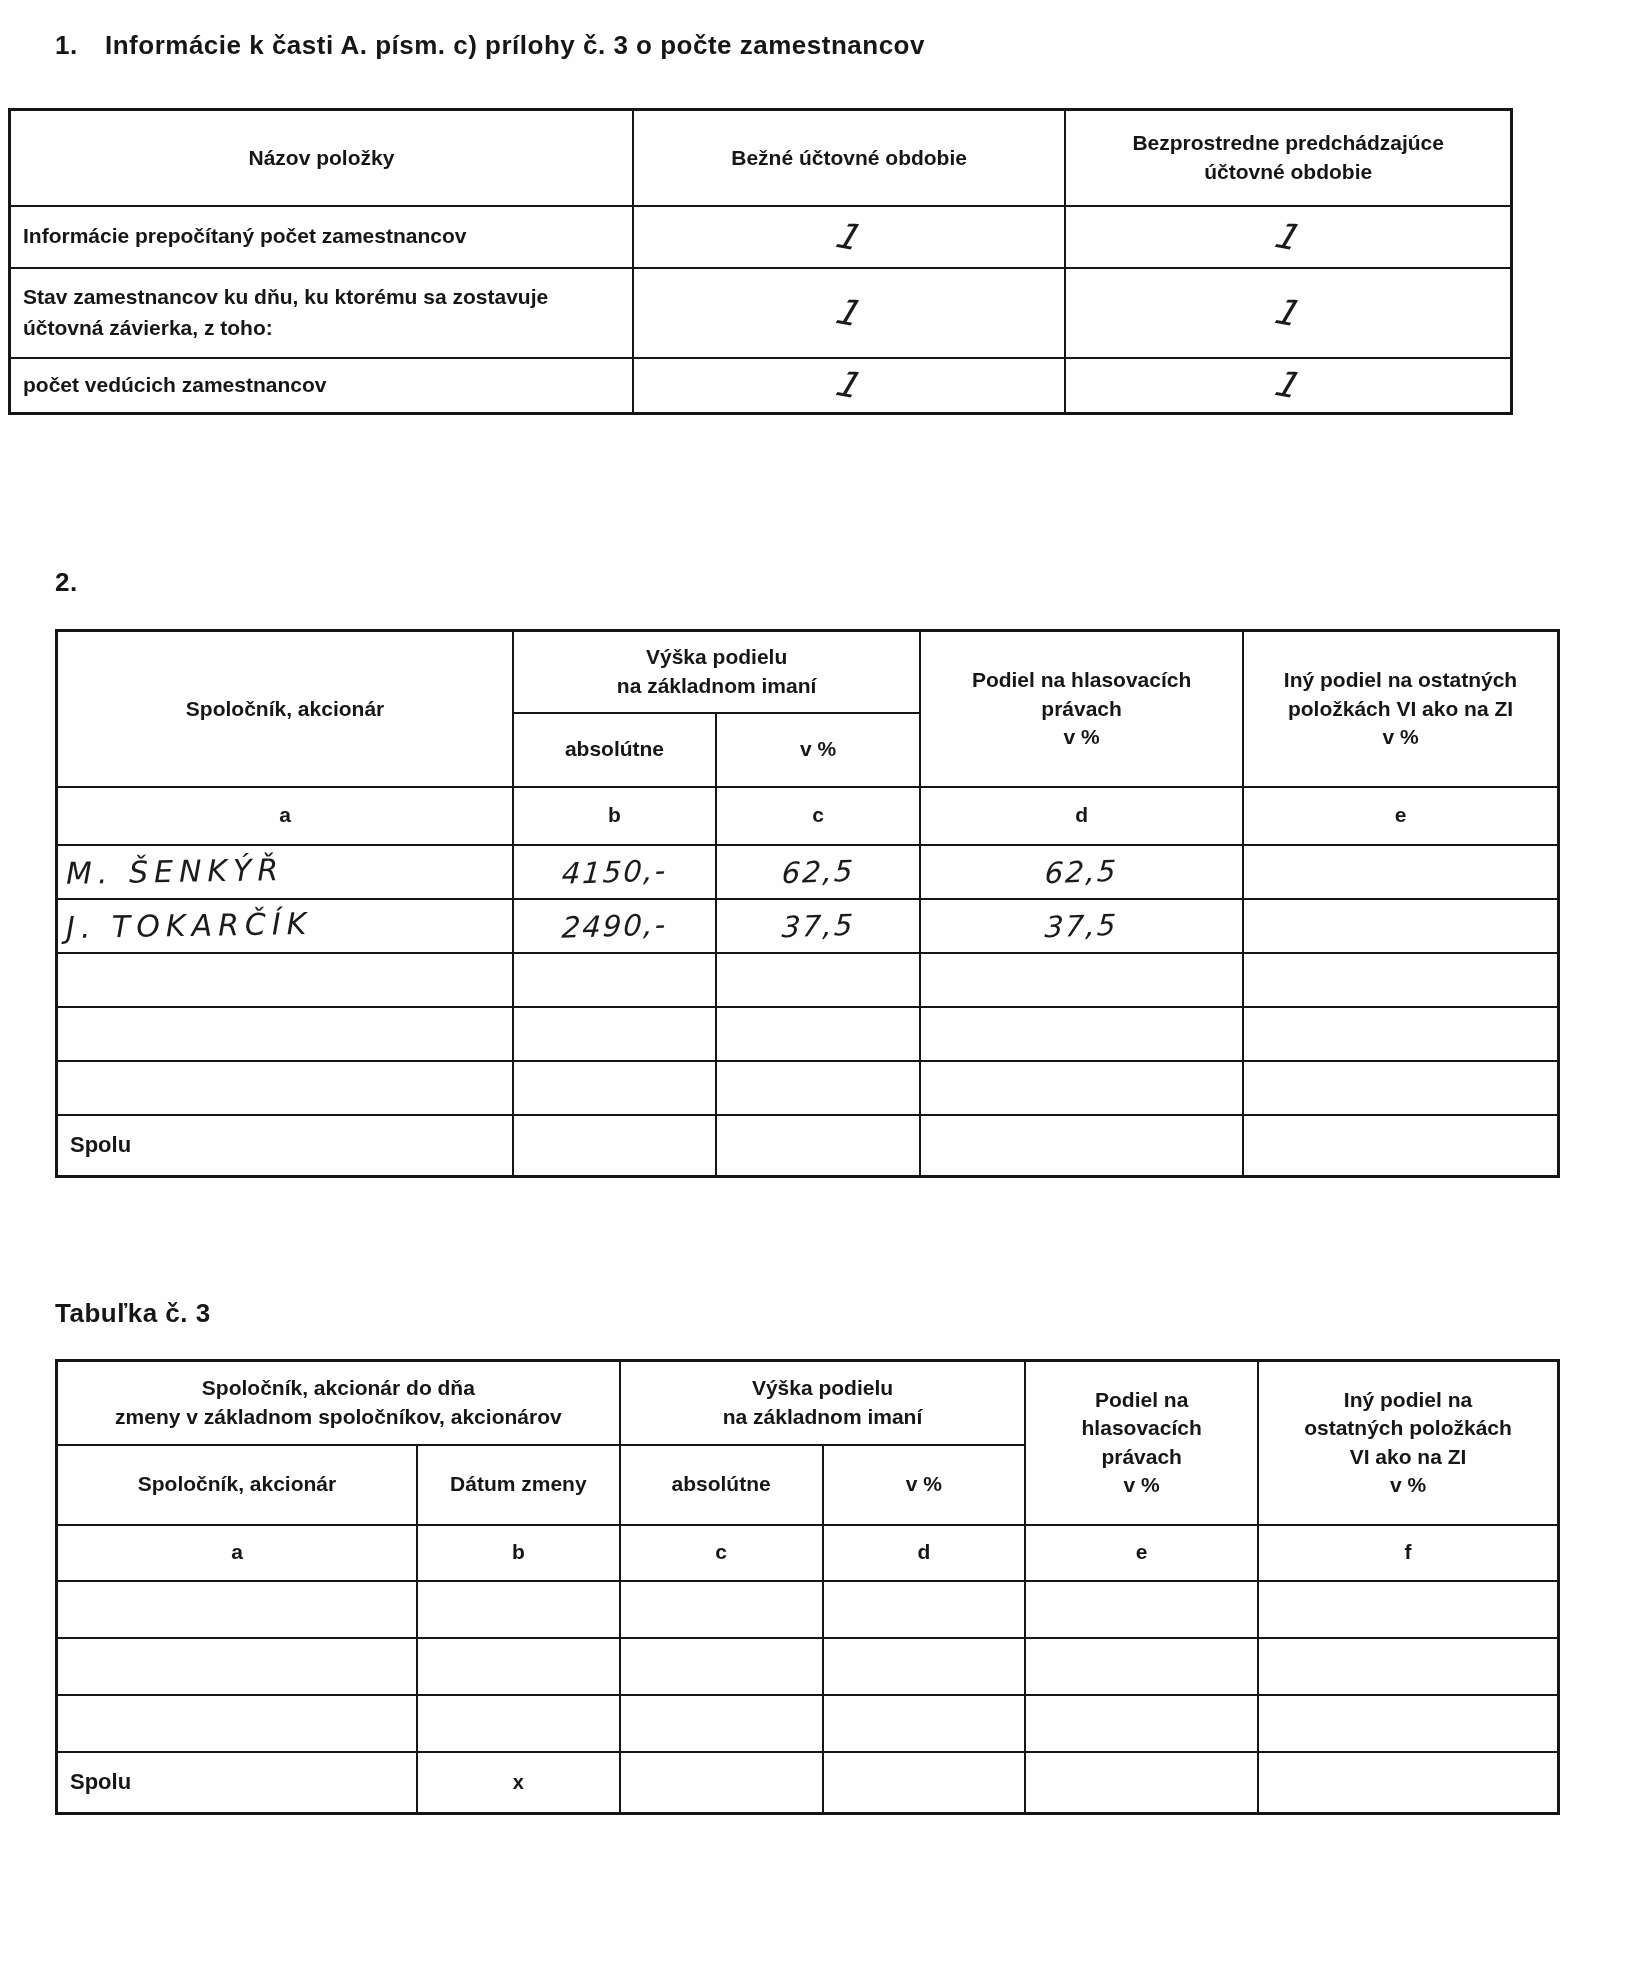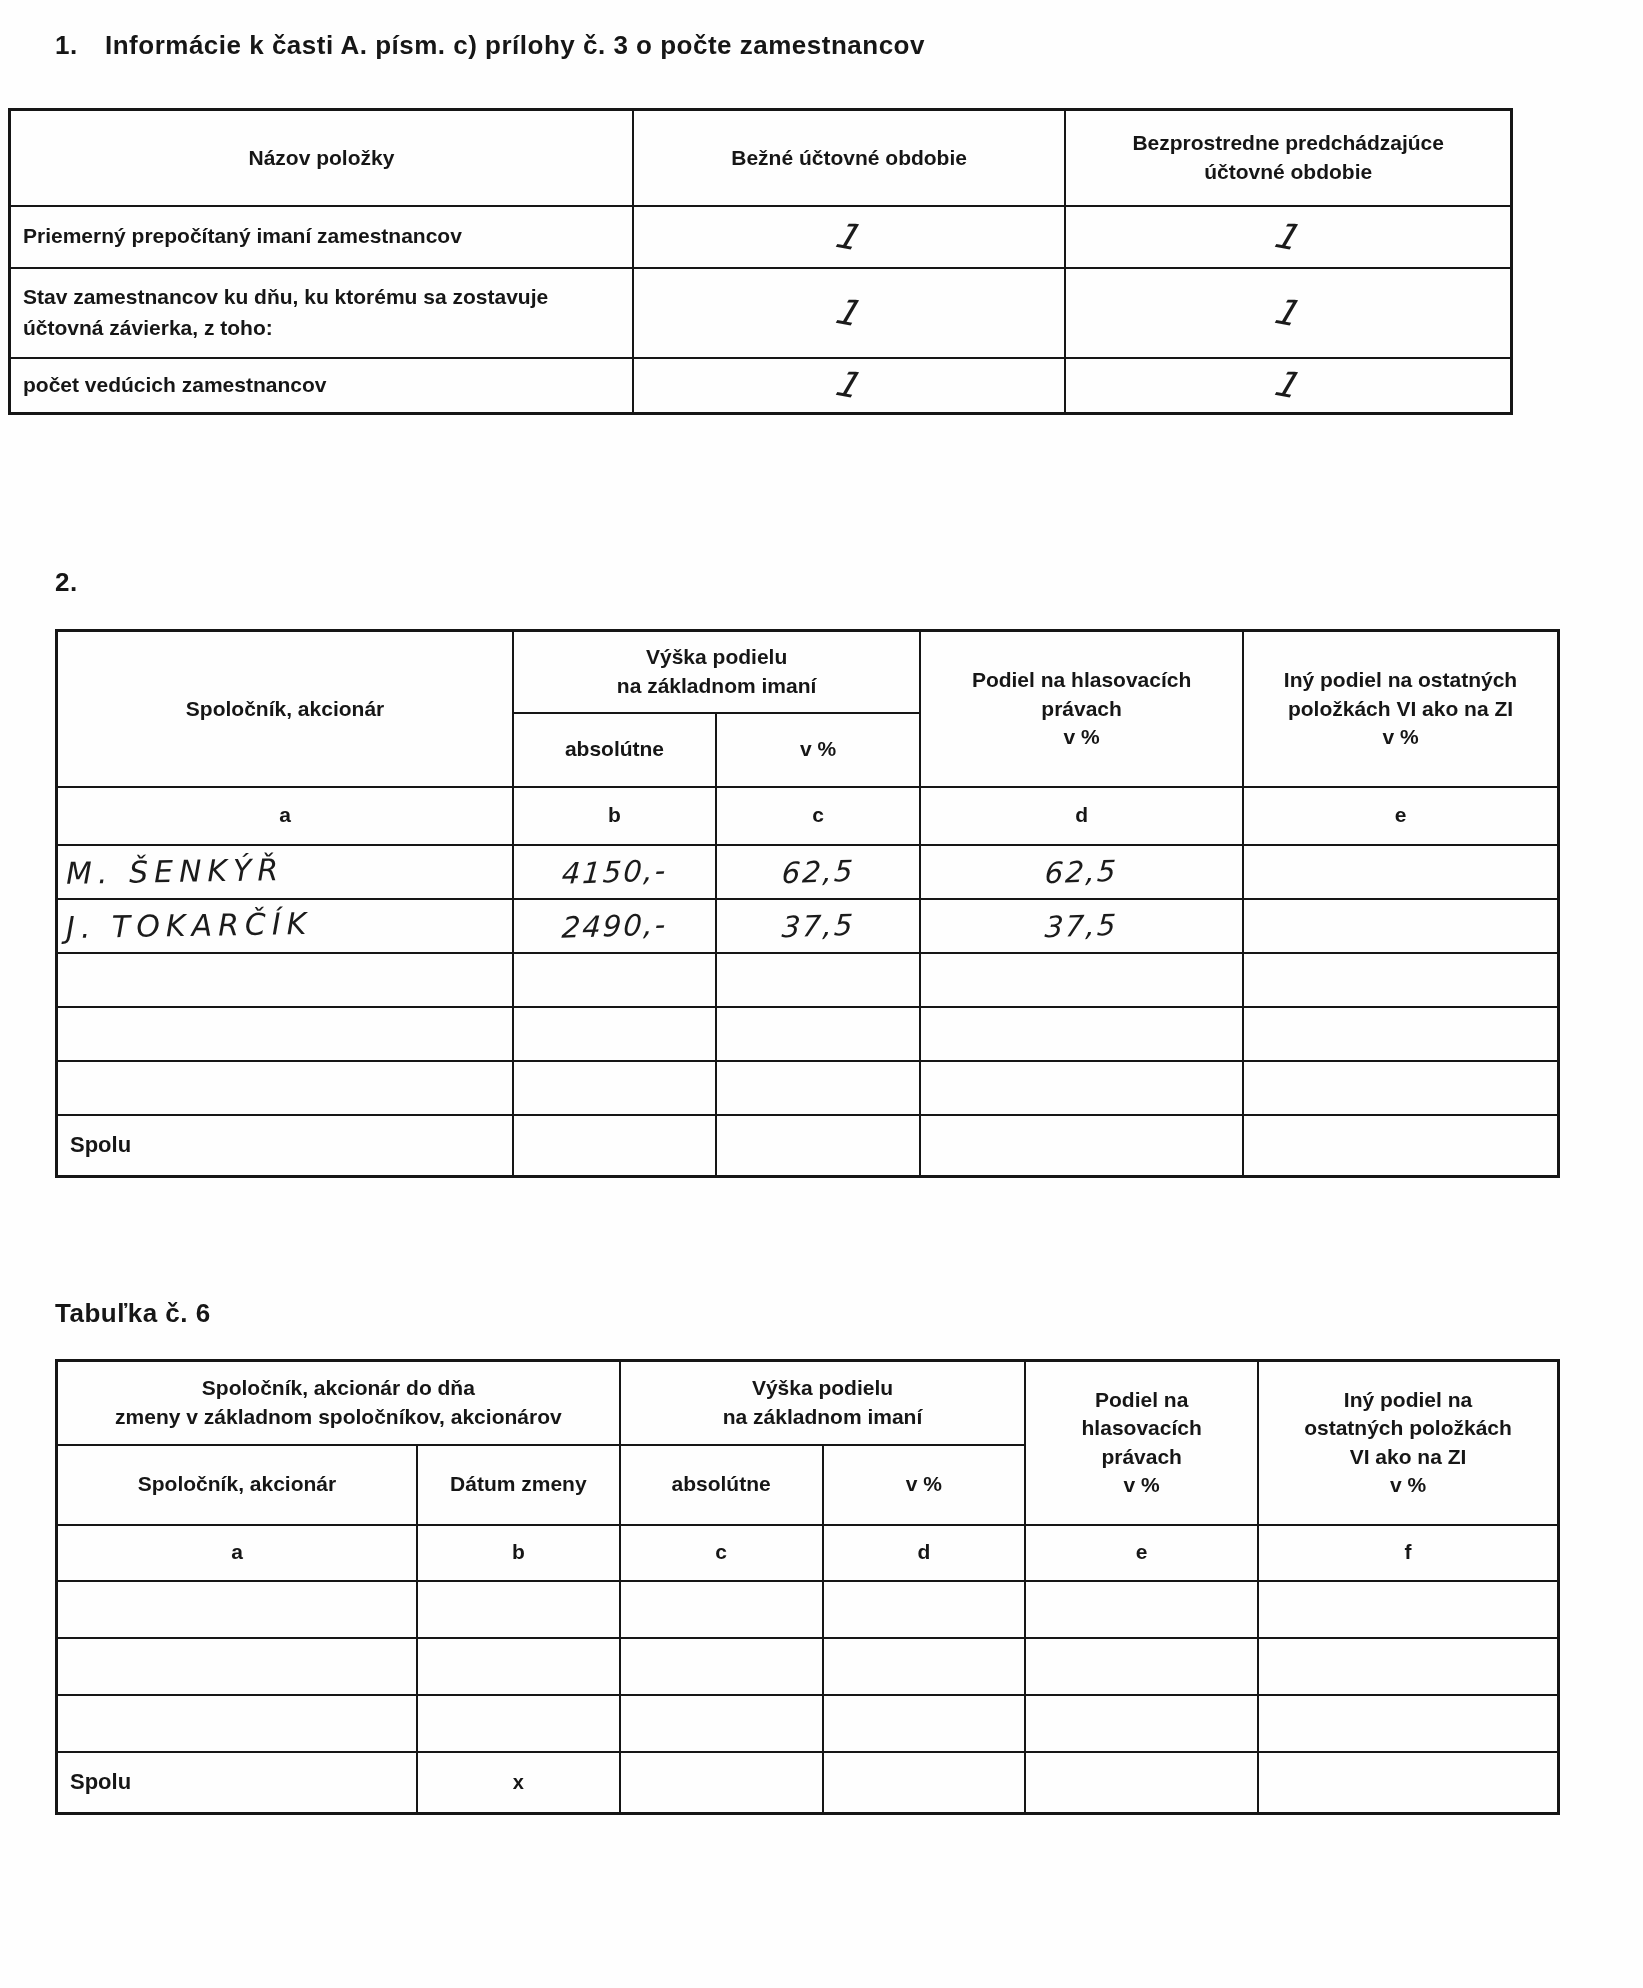--- a/index.html
+++ b/index.html
@@ -153,21 +153,21 @@
     <thead>
       <tr>
         <th class="pre">Názov položky</th>
         <th class="pre">Bežné účtovné obdobie</th>
         <th class="pre">Bezprostredne predchádzajúce
 účtovné obdobie</th>
       </tr>
     </thead>
     <tbody>
       <tr class="rowA1">
-        <td class="lbl">Priemerný prepočítaný imaní zamestnancov</td>
+        <td class="lbl">Informácie prepočítaný počet zamestnancov</td>
         <td class="hw-cell"><span class="hw hw-one">1</span></td>
         <td class="hw-cell"><span class="hw hw-one">1</span></td>
       </tr>
       <tr class="rowA2">
         <td class="lbl">Stav zamestnancov ku dňu, ku ktorému sa zostavuje
 účtovná závierka, z toho:</td>
         <td class="hw-cell"><span class="hw hw-one">1</span></td>
         <td class="hw-cell"><span class="hw hw-one">1</span></td>
       </tr>
       <tr class="rowA3">
@@ -254,21 +254,21 @@
       <tr class="trow">
         <td class="total-lbl">Spolu</td>
         <td></td>
           <td></td>
           <td></td>
           <td></td>
       </tr>
     </tbody>
   </table>
 
-  <div class="tab-caption" id="caption2">Tabuľka č. 6</div>
+  <div class="tab-caption" id="caption2">Tabuľka č. 3</div>
 
   <table id="table2">
     <colgroup>
       <col style="width:24%">
         <col style="width:13.5%">
         <col style="width:13.5%">
         <col style="width:13.5%">
         <col style="width:15.5%">
         <col style="width:20%">
     </colgroup>

